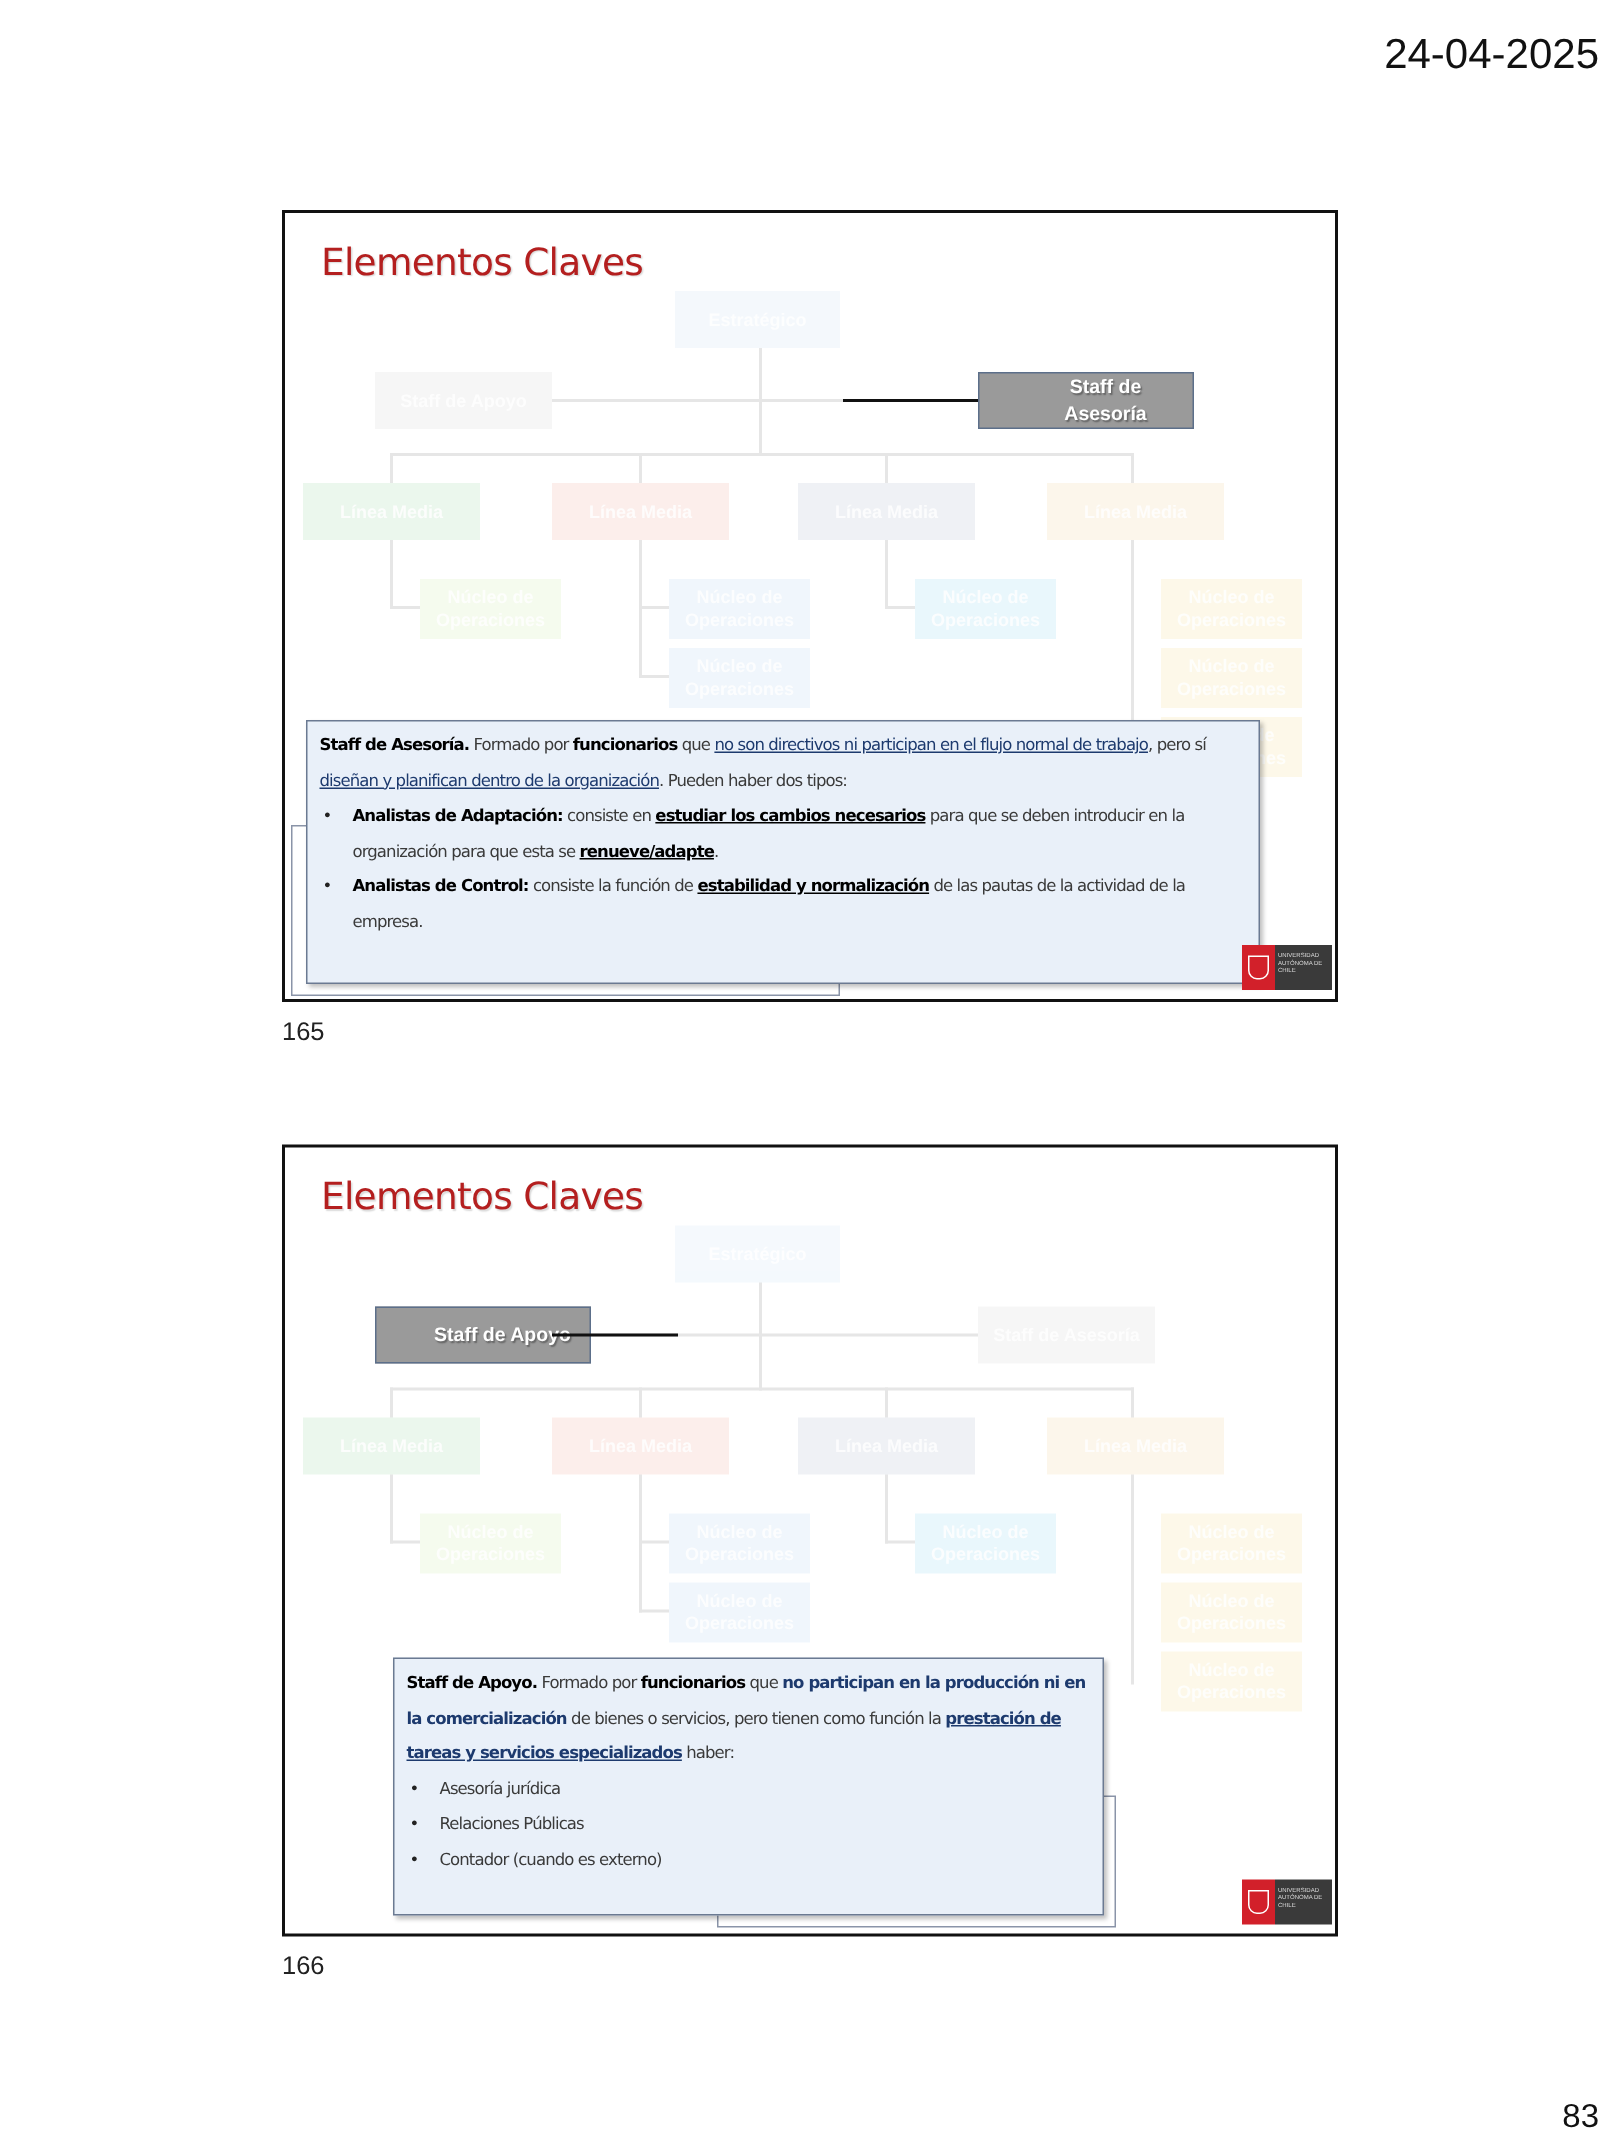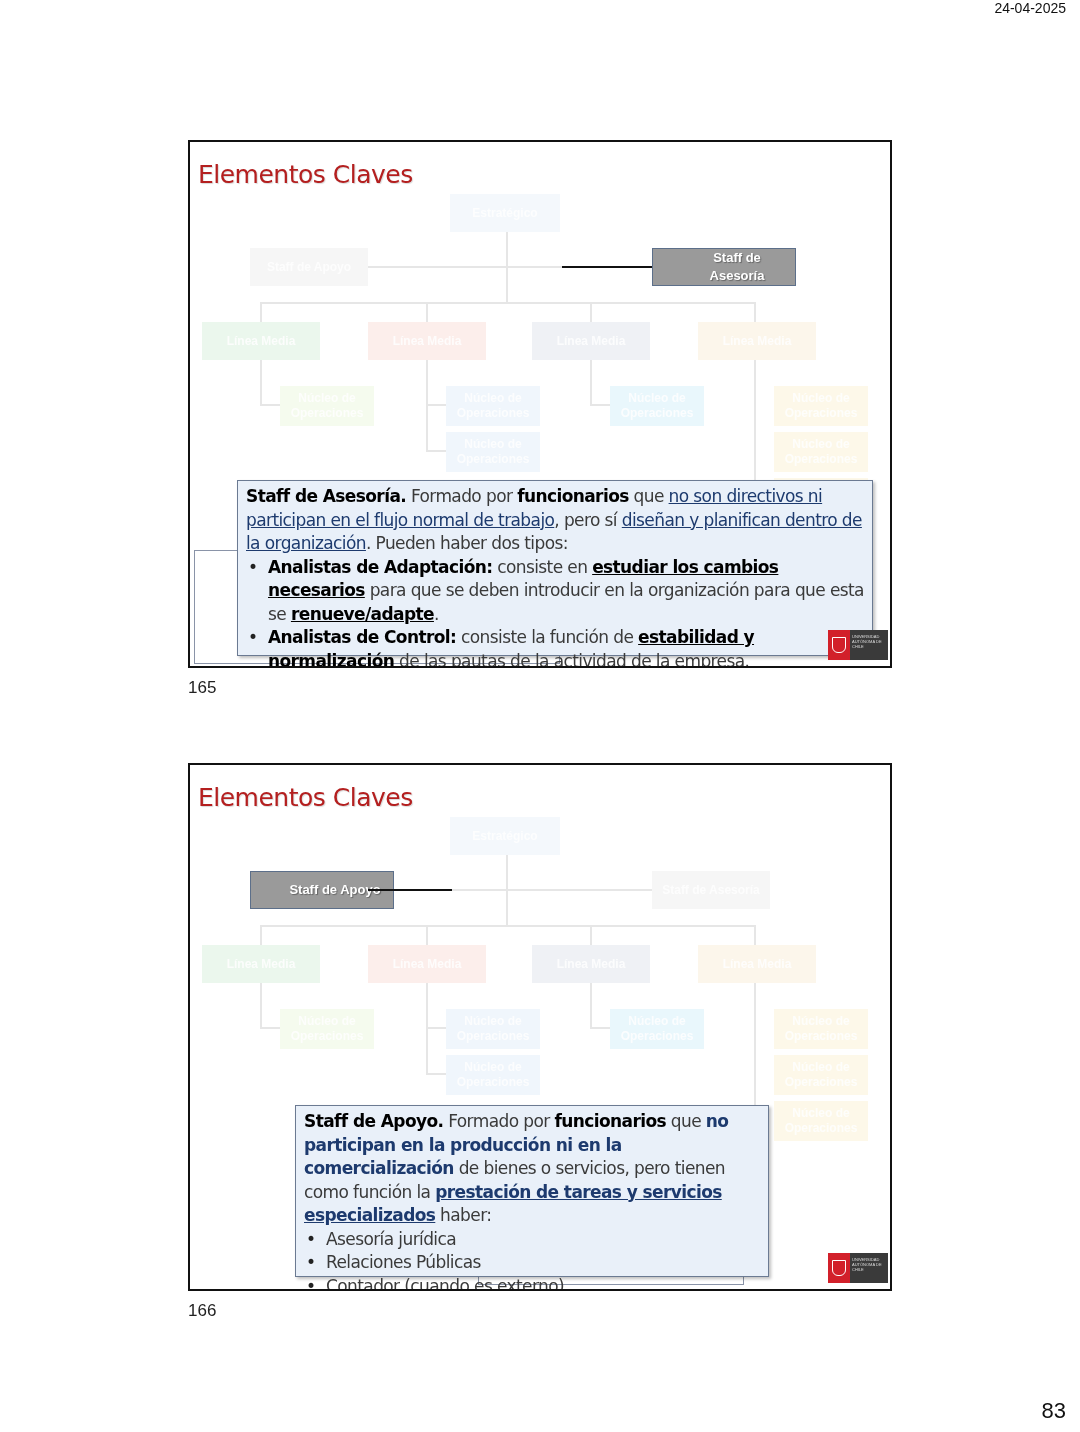--- a/index.html
+++ b/index.html
@@ -1,46 +1,46 @@
 <!DOCTYPE html>
 <html><head>
 <meta charset="utf-8">
 <style>
   html, body { margin: 0; padding: 0; }
   body {
     width: 1080px; height: 1432px; position: relative; background: #ffffff;
     font-family: "Liberation Sans", sans-serif; overflow: hidden;
   }
-  .page-date { position: absolute; top: 0; right: 14px; font-size: 14px; color: #111; font-family: "Liberation Sans", sans-serif; }
+  .page-date { position: absolute; top: 20px; right: 14px; font-size: 28px; color: #111; font-family: "Liberation Sans", sans-serif; }
   .page-num { position: absolute; right: 14px; top: 1398px; font-size: 22px; color: #111; }
   .slide {
     position: absolute; left: 188px; width: 700px; height: 524px;
     border: 2px solid #111; background: #fff; overflow: hidden;
   }
   .slide-number { position: absolute; left: 188px; font-size: 17px; color: #222; text-align: center; }
   .slide-title {
-    position: absolute; left: 8px; top: 18px; font-size: 25px; color: #b41f1f;
+    position: absolute; left: 24px; top: 18px; font-size: 25px; color: #b41f1f;
     font-family: "DejaVu Sans", sans-serif; letter-spacing: -0.5px; text-shadow: 1px 1px 1px rgba(0,0,0,0.15);
   }
   .box {
     position: absolute; display: flex; align-items: center; justify-content: center; text-align: center;
     font-size: 12px; color: rgba(255,255,255,0.85); line-height: 15px; font-weight: bold;
   }
   .faded { opacity: 0.22; }
   .line { position: absolute; background: #e6e6e6; }
   .active-box {
     position: absolute; background: #9a9a9a; border: 1px solid #5c6f8a; color: #fff;
     font-size: 13px; font-weight: bold; display: flex; align-items: center; justify-content: center;
     text-align: center; line-height: 18px; text-shadow: 1px 1px 1px rgba(0,0,0,0.35); padding-left: 26px;
   }
   .connector { position: absolute; height: 2px; background: #111; }
   .callout {
     position: absolute; background: #e9f0f9; border: 1px solid #6b7a92;
-    box-shadow: 2px 2px 3px rgba(0,0,0,0.25); color: #3a3a3a; font-size: 17px; line-height: 23.5px;
-    padding: 4px 8px; box-sizing: border-box; font-family: "DejaVu Sans", sans-serif; letter-spacing: -0.6px; margin-left: 33px;
+    box-shadow: 2px 2px 3px rgba(0,0,0,0.25); color: #3a3a3a; font-size: 11px; line-height: 23.5px;
+    padding: 4px 8px; box-sizing: border-box; font-family: "DejaVu Sans", sans-serif; letter-spacing: -0.6px;
   }
   .callout b { color: #000; font-weight: bold; }
   .callout .ul-link { color: #1d3a6e; text-decoration: underline; }
   .callout .ul-bold { color: #000; font-weight: bold; text-decoration: underline; }
   .callout .blue-bold { color: #1d3a6e; font-weight: bold; }
   .callout ul { margin: 0; padding-left: 22px; list-style: none; }
   .callout li { position: relative; }
   .callout li::before { content: "•"; position: absolute; left: -20px; color: #222; }
   .ghost-box { position: absolute; border: 1px solid #8a94a8; background: #fff; }
   .logo { position: absolute; width: 62px; height: 36px; display: flex; }

